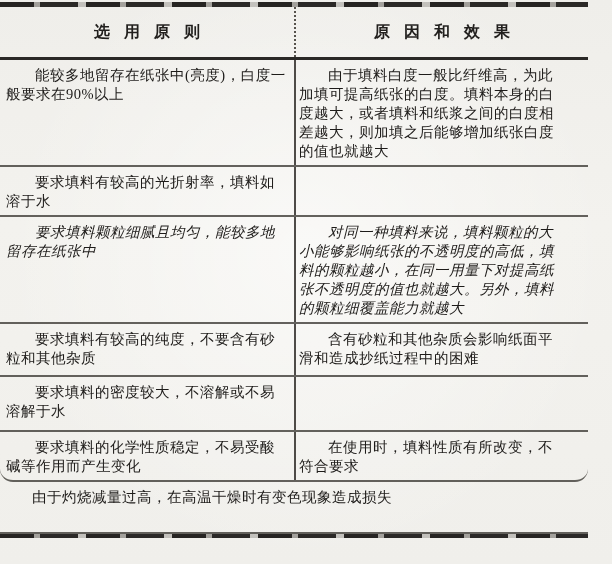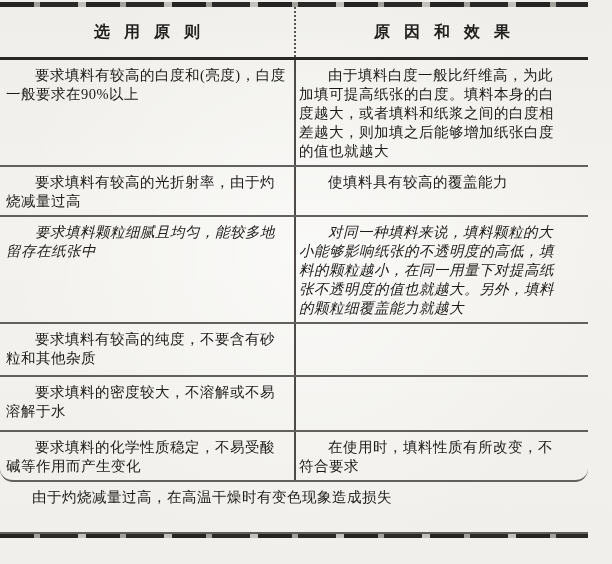--- a/index.html
+++ b/index.html
@@ -100,48 +100,48 @@
       <div class="hcell left">
         <span>选用原则</span>
       </div>
       <div class="hcell right">
         <span>原因和效果</span>
       </div>
     </div>
 
     <div class="trow r1">
       <div class="cell principle">
-          <p>要求填料有较高的白度和(亮度)，白度一般要求在90%以上</p>
+          <p>能较多地留存在纸张中(亮度)，白度一般要求在90%以上</p>
         </div>
       <div class="cell effect">
           <p>由于填料白度一般比纤维高，为此加填可提高纸张的白度。填料本身的白度越大，或者填料和纸浆之间的白度相差越大，则加填之后能够增加纸张白度的值也就越大</p>
         </div>
     </div>
 
     <div class="trow r2">
       <div class="cell principle">
-          <p>要求填料有较高的光折射率，由于灼烧减量过高</p>
-        </div>
-      <div class="cell effect">
-          <p>使填料具有较高的覆盖能力</p>
+          <p>要求填料有较高的光折射率，填料如溶于水</p>
         </div>
     </div>
 
     <div class="trow r3">
       <div class="cell principle">
           <p>要求填料颗粒细腻且均匀，能较多地留存在纸张中</p>
         </div>
       <div class="cell effect">
           <p>对同一种填料来说，填料颗粒的大小能够影响纸张的不透明度的高低，填料的颗粒越小，在同一用量下对提高纸张不透明度的值也就越大。另外，填料的颗粒细覆盖能力就越大</p>
         </div>
     </div>
 
     <div class="trow r4">
       <div class="cell principle">
           <p>要求填料有较高的纯度，不要含有砂粒和其他杂质</p>
+        </div>
+      <div class="cell effect">
+          <p>含有砂粒和其他杂质会影响纸面平滑和造成抄纸过程中的困难</p>
         </div>
     </div>
 
     <div class="trow r5">
       <div class="cell principle">
           <p>要求填料的密度较大，不溶解或不易溶解于水</p>
         </div>
     </div>
 
     <div class="trow r6">

